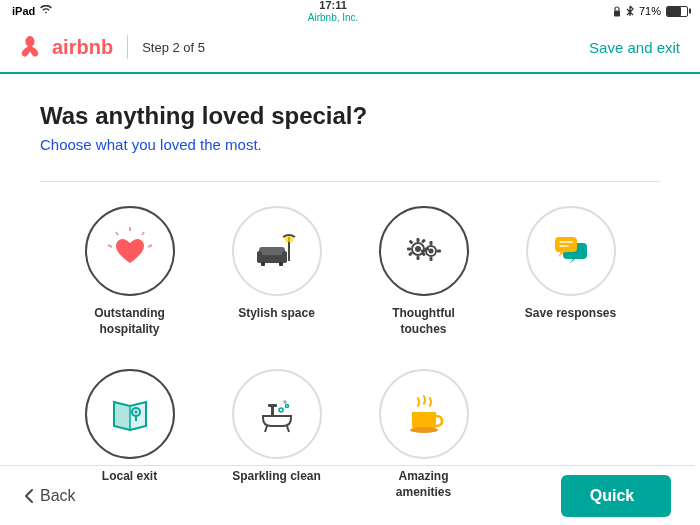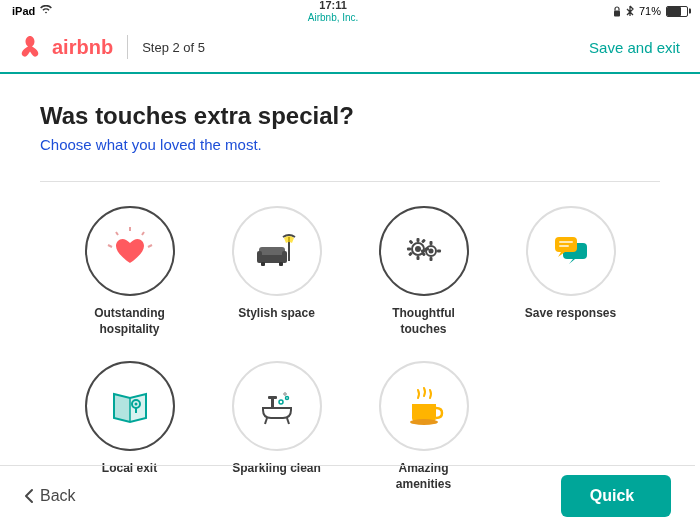--- a/index.html
+++ b/index.html
@@ -128,21 +128,21 @@
       width: 100%;
       height: 1px;
       background: #e0e0e0;
       margin-bottom: 24px;
     }
 
     
     .options-grid {
       display: grid;
       grid-template-columns: repeat(4, 1fr);
-      gap: 24px 8px;
+      gap: 32px 8px;
       margin: 16px 20px;
     }
     .option-item {
       display: flex;
       flex-direction: column;
       align-items: center;
       cursor: pointer;
     }
     .option-circle {
       width: 90px;
@@ -252,21 +252,21 @@
       <path d="M14 3 C11.5 3 9.5 5.5 9.5 8.5 C9.5 10.5 10.5 12.5 12 13.5 C10 14.5 7 16.5 6 19 C5.2 21 6 23 8 23.5 C9.5 24 11 23 12 21.5 L14 18.5 L16 21.5 C17 23 18.5 24 20 23.5 C22 23 22.8 21 22 19 C21 16.5 18 14.5 16 13.5 C17.5 12.5 18.5 10.5 18.5 8.5 C18.5 5.5 16.5 3 14 3Z" fill="#FF5A5F"></path>
     </svg>
     <span class="logo-text">airbnb</span>
   </div>
   <div class="divider-v"></div>
   <span class="step-label">Step 2 of 5</span>
   <a class="save-exit">Save and exit</a>
 </div>
 
 <div class="main">
-  <h1 class="main-title">Was touches extra special?</h1>
+  <h1 class="main-title">Was anything loved special?</h1>
   <p class="main-subtitle">Choose what you loved the most.</p>
   <div class="divider-h"></div>
 
   <div class="options-grid">
 
     <div class="option-item">
       <div class="option-circle selected">
         <svg width="52" height="52" viewBox="0 0 52 52">
 
           <circle cx="26" cy="26" r="24" fill="none"></circle>

